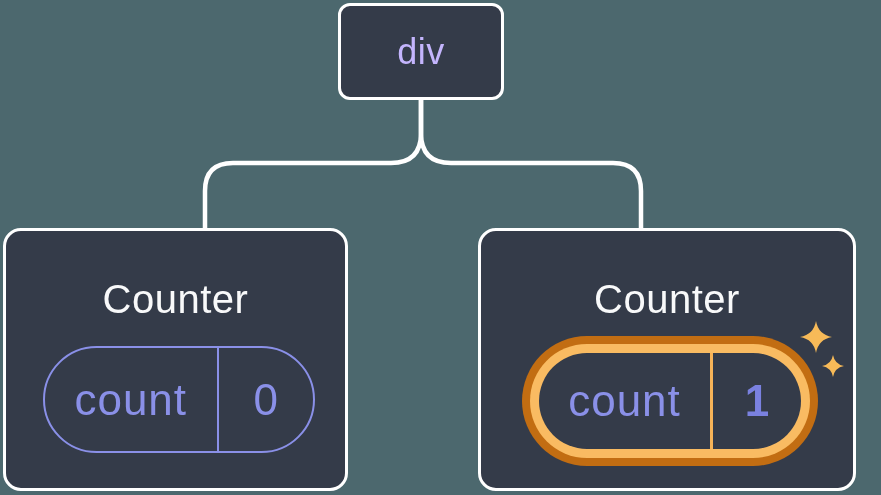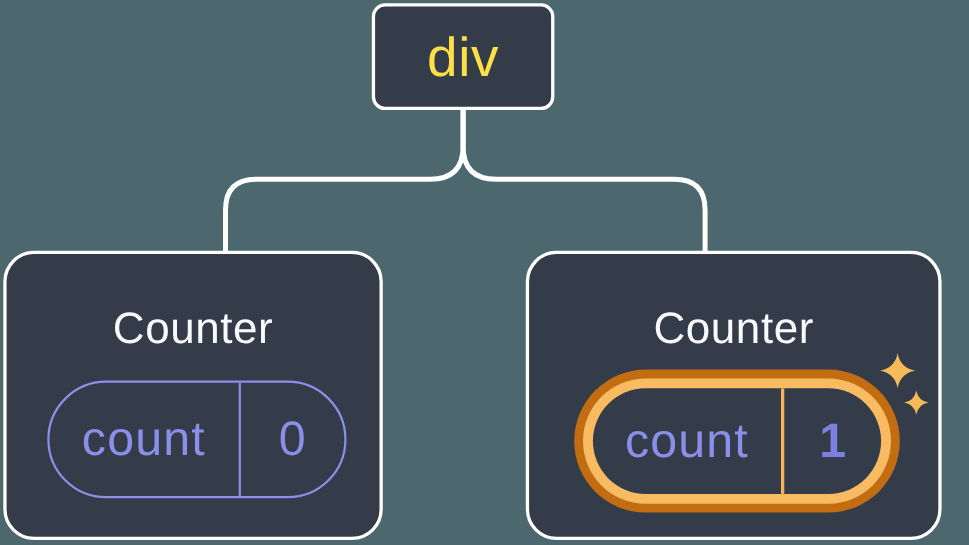--- a/index.html
+++ b/index.html
@@ -36,33 +36,33 @@
     width: 166px; height: 97px;
     background: #343B49;
     border: 3px solid #FFFFFF;
     border-radius: 12px;
     display: flex;
     align-items: center;
     justify-content: center;
     z-index: 2;
   }
   .node-label {
-    color: #fde047;
-    font-size: 50px;
+    color: #c4b5fd;
+    font-size: 36px;
     letter-spacing: 0.5px;
   }
 
   
   .card {
     position: absolute;
     top: 228px;
     height: 263px;
     background: #343B49;
     border: 3.5px solid #FFFFFF;
-    border-radius: 28px;
+    border-radius: 18px;
     z-index: 2;
   }
   .card-left  { left: 3px;   width: 345px; }
   .card-right { left: 478px; width: 378px; }
 
   .card-title {
     position: absolute;
     top: 46px; left: 0; right: 0;
     text-align: center;
     font-size: 40px;

